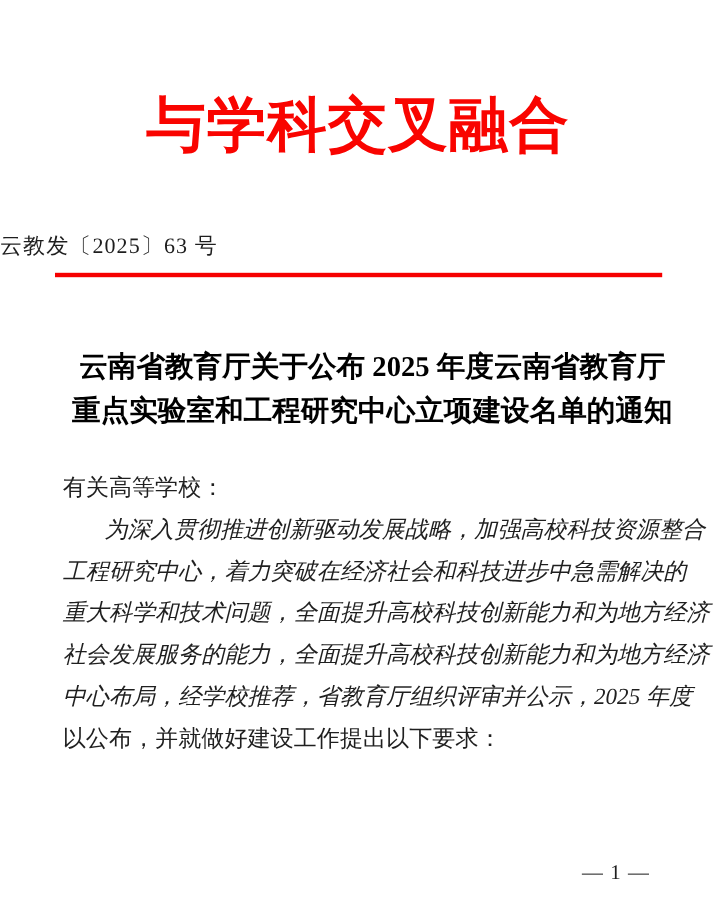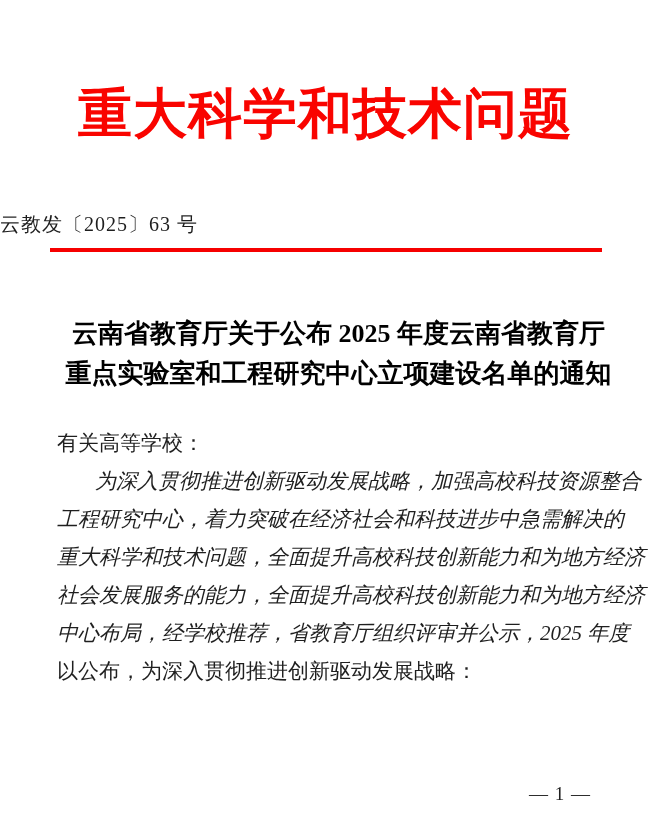--- a/index.html
+++ b/index.html
@@ -92,36 +92,36 @@
     line-height: 22px;
     color: #1f1f1f;
     letter-spacing: 1px;
   }
 </style>
 </head>
 <body>
 
 <div class="page">
 
-  <div class="letterhead">重大科学和技术问题</div>
+  <div class="letterhead">与学科交叉融合</div>
 
   <div class="doc-number">云教发〔2025〕63 号</div>
 
   <div class="red-divider"></div>
 
   <div class="doc-title">
     <span class="title-line">云南省教育厅关于公布 2025 年度云南省教育厅</span>
     <span class="title-line">重点实验室和工程研究中心立项建设名单的通知</span>
   </div>
 
   <div class="body-text">
     <div class="body-line">有关高等学校：</div>
     <div class="body-line justified indented">为深入贯彻推进创新驱动发展战略，加强高校科技资源整合</div>
     <div class="body-line justified">工程研究中心，着力突破在经济社会和科技进步中急需解决的</div>
     <div class="body-line justified">重大科学和技术问题，全面提升高校科技创新能力和为地方经济</div>
     <div class="body-line justified">社会发展服务的能力，全面提升高校科技创新能力和为地方经济</div>
     <div class="body-line justified">中心布局，经学校推荐，省教育厅组织评审并公示，2025 年度</div>
-    <div class="body-line">以公布，为深入贯彻推进创新驱动发展战略：</div>
+    <div class="body-line">以公布，并就做好建设工作提出以下要求：</div>
   </div>
 
   <div class="page-number">— 1 —</div>
 
 </div>
 
 </body></html>

